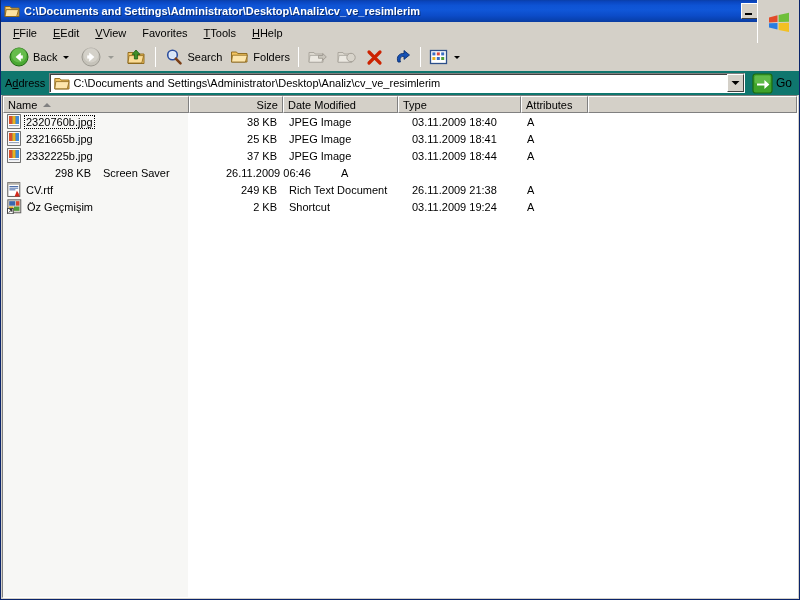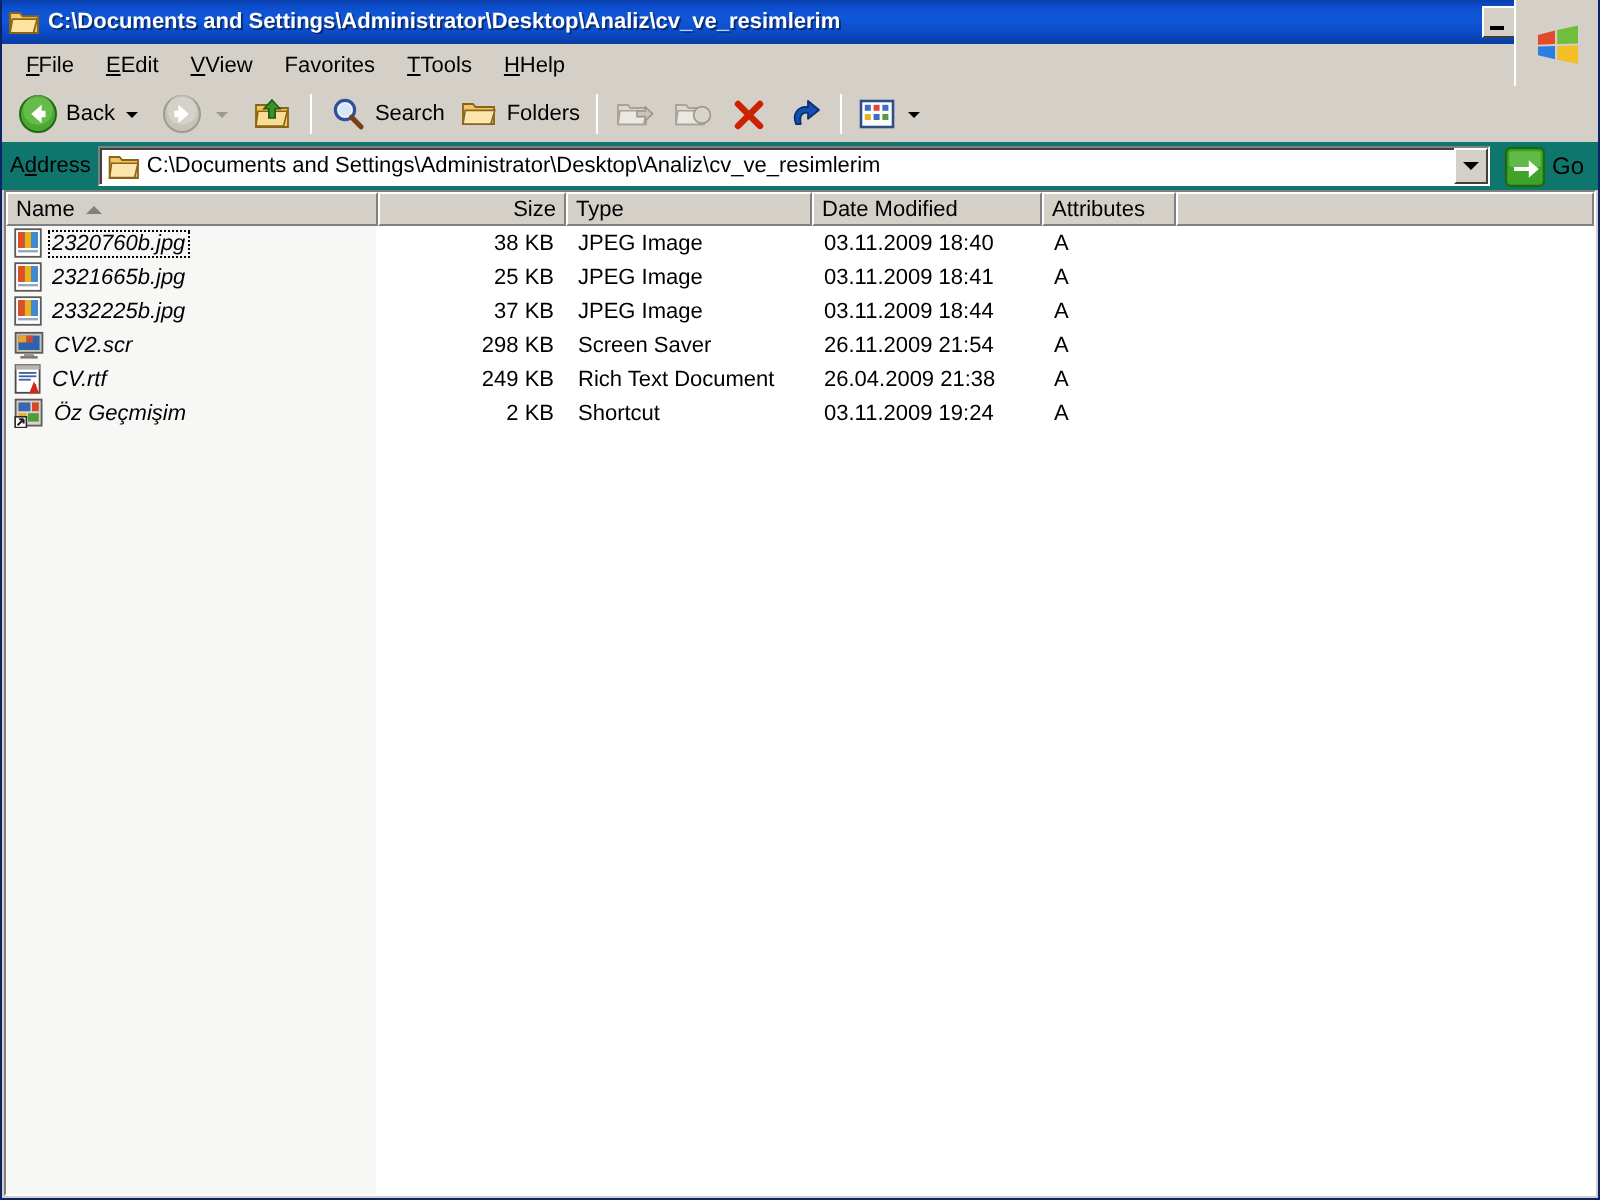--- a/index.html
+++ b/index.html
@@ -244,21 +244,21 @@
   }
   .row {
     display: flex;
     height: 17px;
     align-items: center;
     font-size: 11px;
     color: #000;
     cursor: default;
   }
   .cell { overflow: hidden; white-space: nowrap; display: flex; align-items: center; }
-  .cell.name { padding-left: 4px; gap: 4px; font-style: italic; }
+  .cell.name { padding-left: 4px; gap: 4px; }
   .cell.size { justify-content: flex-end; padding-right: 6px; }
   .cell.type { padding-left: 6px; }
   .cell.date { padding-left: 6px; }
   .cell.attr { padding-left: 6px; }
   .name-txt { padding: 0 1px; }
   .row.focused .name-txt {
     outline: 1px dotted #000;
     outline-offset: 0px;
   }
 
@@ -434,25 +434,25 @@
     <div id="name-band"></div>
 
     <div id="header-row">
       <div class="col-h" style="width:186px">
         <span>Name</span>
         <span class="sort-tri"></span>
       </div>
       <div class="col-h right" style="width:94px">
         <span>Size</span>
       </div>
+      <div class="col-h" style="width:115px">
+        <span>Date Modified</span>
+      </div>
       <div class="col-h" style="width:123px">
         <span>Type</span>
-      </div>
-      <div class="col-h" style="width:115px">
-        <span>Date Modified</span>
       </div>
       <div class="col-h" style="width:67px">
         <span>Attributes</span>
       </div>
       <div class="col-h" style="flex:1 1 auto"></div>
     </div>
 
     <div id="rows">
         <div class="row focused">
           <div class="cell name" style="width: 186px;">
@@ -505,56 +505,43 @@
               </svg>
             </span>
             <span class="name-txt">2332225b.jpg</span>
           </div>
           <div class="cell size" style="width: 94px;">37 KB</div>
           <div class="cell type" style="width: 123px;">JPEG Image</div>
           <div class="cell date" style="width: 115px;">03.11.2009 18:44</div>
           <div class="cell attr" style="width: 67px;">A</div>
         </div>
         <div class="row">
-          <div class="cell name" style="width: 186px;">
-            <span style="display: flex;">
-              <svg class="ico" width="15" height="15" viewBox="0 0 15 15">
-                <rect x="0.8" y="1.4" width="13.4" height="10" fill="#c8c4bb" stroke="#5a5a5a" stroke-width="0.9"></rect>
-                <rect x="2.2" y="2.8" width="10.6" height="7.2" fill="#2f62ad"></rect>
-                <rect x="2.2" y="2.8" width="4" height="3.4" fill="#e8a32a"></rect>
-                <rect x="6.4" y="2.8" width="3" height="3.4" fill="#d9472a"></rect>
-                <rect x="5" y="11.6" width="5" height="1.6" fill="#9a968d"></rect>
-                <rect x="3.2" y="13" width="8.6" height="1.3" fill="#7d7a72"></rect>
-              </svg>
-            </span>
-            <span class="name-txt">CV2.scr</span>
-          </div>
           <div class="cell size" style="width: 94px;">298 KB</div>
           <div class="cell type" style="width: 123px;">Screen Saver</div>
-          <div class="cell date" style="width: 115px;">26.11.2009 21:54</div>
+          <div class="cell date" style="width: 115px;">26.11.2009 06:46</div>
           <div class="cell attr" style="width: 67px;">A</div>
         </div>
         <div class="row">
           <div class="cell name" style="width: 186px;">
             <span style="display: flex;">
               <svg class="ico" width="14" height="15" viewBox="0 0 14 15">
                 <rect x="0.8" y="0.6" width="12" height="13.8" fill="#ffffff" stroke="#4a4a4a" stroke-width="0.9"></rect>
                 <rect x="0.8" y="0.6" width="12" height="2.2" fill="#b9b5ac"></rect>
                 <rect x="2.4" y="4" width="8.8" height="0.9" fill="#3a5fa0"></rect>
                 <rect x="2.4" y="5.7" width="8.8" height="0.9" fill="#3a5fa0"></rect>
                 <rect x="2.4" y="7.4" width="6" height="0.9" fill="#3a5fa0"></rect>
                 <path d="M7.6 14.6 L10 8.6 L12.6 14.6 Z" fill="#d32a1e"></path>
                 <text x="8.4" y="14" font-size="6" fill="#d32a1e" font-family="serif">A</text>
               </svg>
             </span>
             <span class="name-txt">CV.rtf</span>
           </div>
           <div class="cell size" style="width: 94px;">249 KB</div>
           <div class="cell type" style="width: 123px;">Rich Text Document</div>
-          <div class="cell date" style="width: 115px;">26.04.2009 21:38</div>
+          <div class="cell date" style="width: 115px;">26.11.2009 21:38</div>
           <div class="cell attr" style="width: 67px;">A</div>
         </div>
         <div class="row">
           <div class="cell name" style="width: 186px;">
             <span style="display: flex;">
               <svg class="ico" width="15" height="15" viewBox="0 0 15 15">
                 <rect x="0.8" y="0.8" width="13" height="13" fill="#d8d4cb" stroke="#5a5a5a" stroke-width="0.9"></rect>
                 <rect x="2.2" y="2.2" width="6" height="4.4" fill="#3a66ae"></rect>
                 <rect x="9" y="2.2" width="3.4" height="4.4" fill="#d9472a"></rect>
                 <rect x="2.2" y="7.6" width="4" height="4.2" fill="#e8b21f"></rect>

